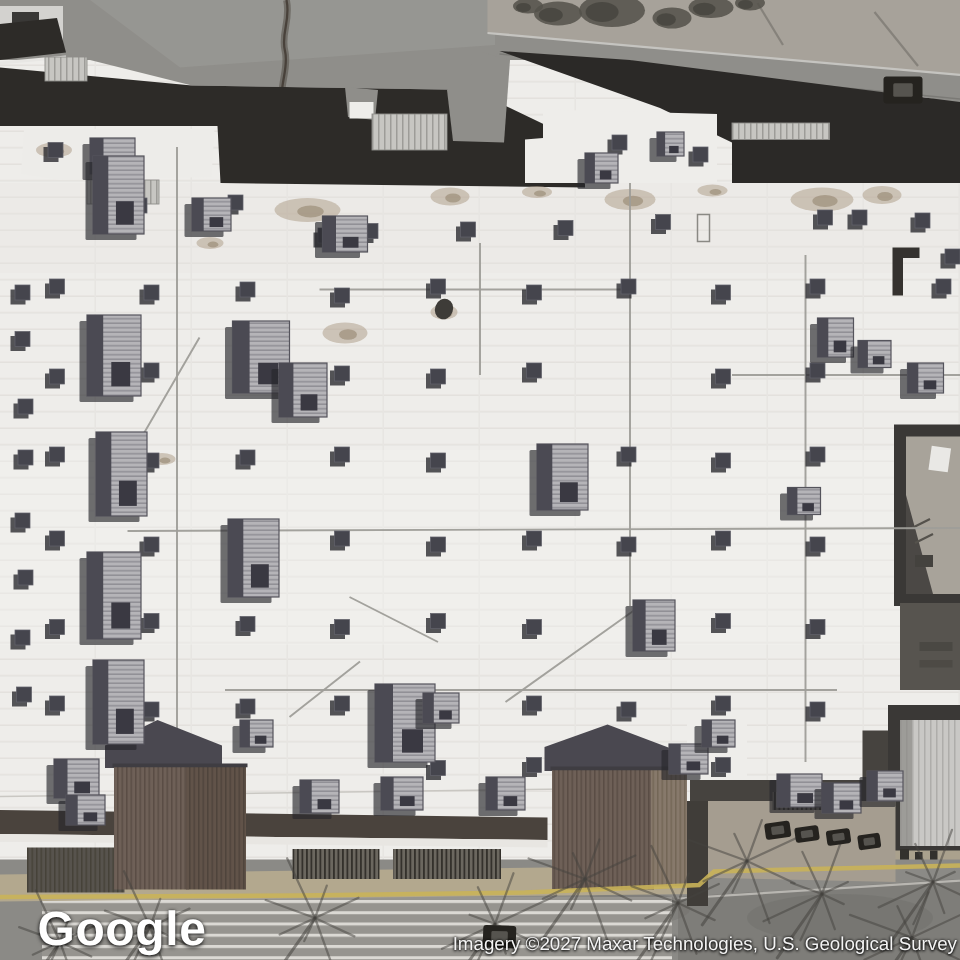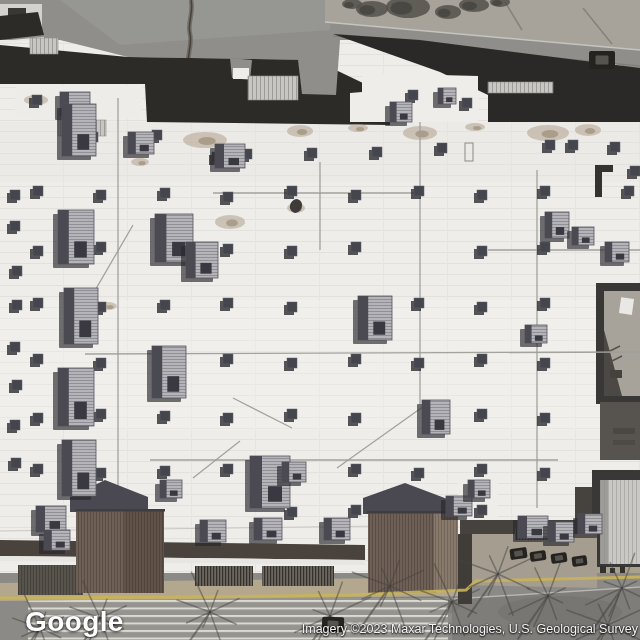--- a/index.html
+++ b/index.html
@@ -3,21 +3,21 @@
 <meta charset="utf-8">
 <style>
   html,body{margin:0;padding:0;background:#222;}
   .map-viewport{
     position:relative;width:640px;height:640px;overflow:hidden;
     background:#8f8e8a;font-family:"Liberation Sans",sans-serif;
   }
   .map-viewport svg{position:absolute;left:0;top:0;}
   .google-logo{
     position:absolute;left:25px;bottom:2px;z-index:5;
-    font-size:28px;font-weight:bold;letter-spacing:.4px;color:#fff;
+    font-size:32px;font-weight:bold;letter-spacing:.4px;color:#fff;
     text-shadow:0 1px 3px rgba(0,0,0,.8),0 0 2px rgba(0,0,0,.55);
     user-select:none;
   }
   .map-attribution{
     position:absolute;right:2px;bottom:4px;z-index:5;
     font-size:12.5px;color:#f4f4f4;
     text-shadow:0 0 2px #000,0 1px 2px #000;
     white-space:nowrap;
   }
 </style>
@@ -690,14 +690,14 @@
         </g>
         <g transform="rotate(2 333 624.5)">
           <rect x="322" y="617" width="22" height="15" fill="#25231f" rx="2"></rect>
           <rect x="327.5" y="620.75" width="11" height="7.5" fill="#56544f" rx="1"></rect>
         </g>
       </g>
   </svg>
 
   <div class="google-logo">Google</div>
 
-  <div class="map-attribution">Imagery ©2023 Maxar Technologies, U.S. Geological Survey</div>
+  <div class="map-attribution">Imagery ©2027 Maxar Technologies, U.S. Geological Survey</div>
 </div>
 
 </body></html>

